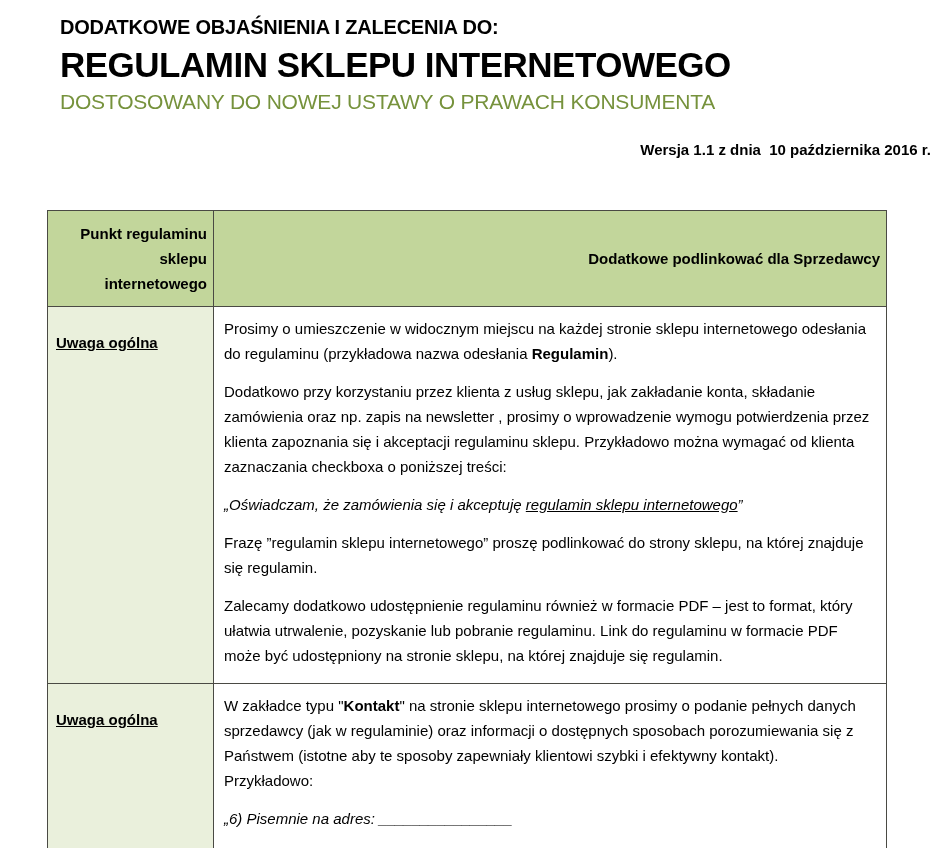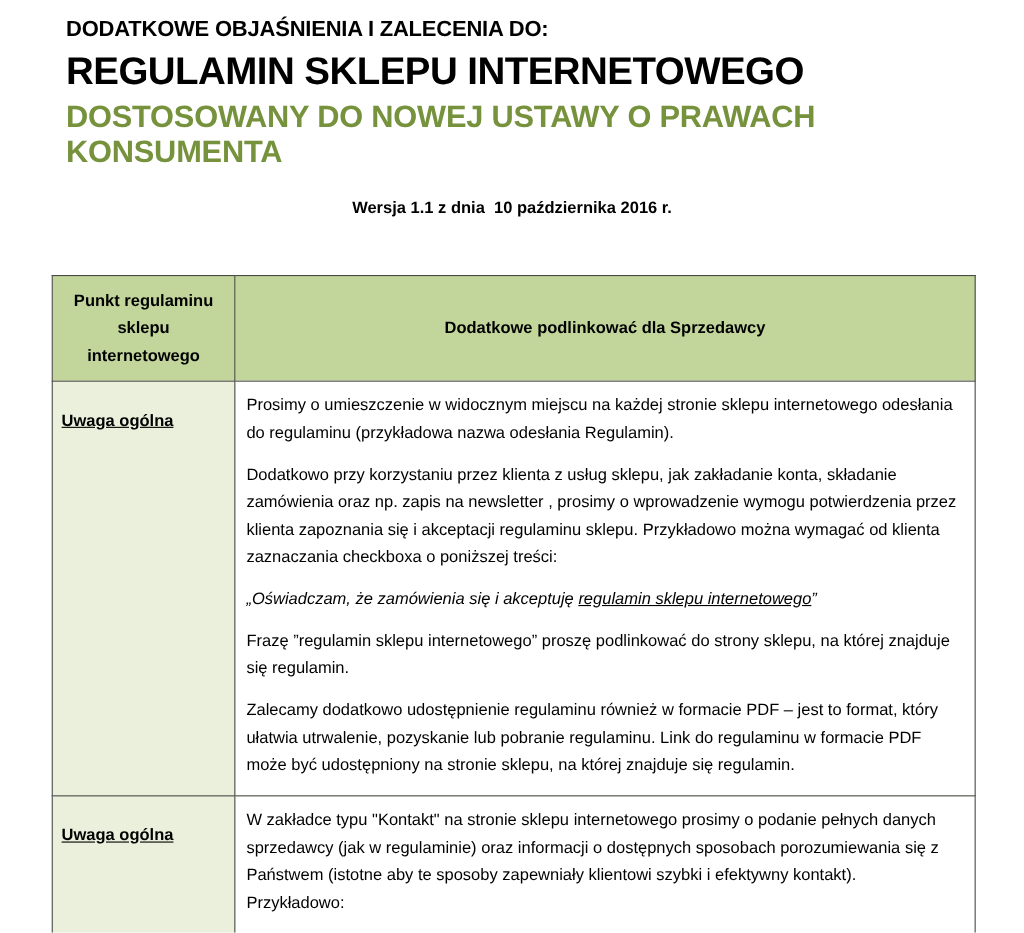--- a/index.html
+++ b/index.html
@@ -23,67 +23,67 @@
     font-size:20px;font-weight:bold;line-height:1.15;
     letter-spacing:-0.2px;
   }
   .title{
     margin:7px 0 0 0;
     font-size:35px;font-weight:bold;line-height:1.1;
     letter-spacing:-0.5px;
   }
   .subtitle{
     margin-top:5px;
-    font-size:28px;font-weight:bold;line-height:1.15;
+    font-size:21px;font-weight:normal;line-height:1.15;
     letter-spacing:-0.2px;
     color:var(--accent_green,#76923C);
   }
   .version{
     margin-top:27px;
-    text-align:center;
+    text-align:right;
     font-size:15px;font-weight:bold;
     white-space:pre;
   }
   table.doc-table{
     border-collapse:collapse;
     table-layout:fixed;
     margin:52px 0 0 47px;
     width:839px;
   }
   .doc-table col.col-label{width:166px;}
   .doc-table col.col-content{width:673px;}
   .doc-table th,.doc-table td{
     border:1px solid var(--border_color,#4A4A44);
     vertical-align:top;
     font-size:15px;
   }
   .doc-table thead th{
     background:var(--table_header_bg,#C2D69B);
     font-weight:bold;
-    text-align:center;
+    text-align:right;
     vertical-align:middle;
     padding:10px 6px;
     line-height:25px;
   }
   .th-label{white-space:pre-line;}
   td.cell-label{
     background:var(--table_label_bg,#EAF0DC);
     font-weight:bold;
     padding:25px 8px;
     line-height:22px;
     text-decoration:underline;
   }
   td.cell-content{
     background:#ffffff;
     padding:9px 12px 2px 10px;
     line-height:25px;
   }
   .para{margin:0 0 13px 0;}
   .para.italic{font-style:italic;}
-  .seg-bold{font-weight:normal;}
+  .seg-bold{font-weight:bold;}
   .seg-underline{text-decoration:underline;}
 </style>
 </head>
 <body>
 
 <div class="page">
 
   <div class="doc-header">
     <div class="kicker">DODATKOWE OBJAŚNIENIA I ZALECENIA DO:</div>
     <h1 class="title">REGULAMIN SKLEPU INTERNETOWEGO</h1>

